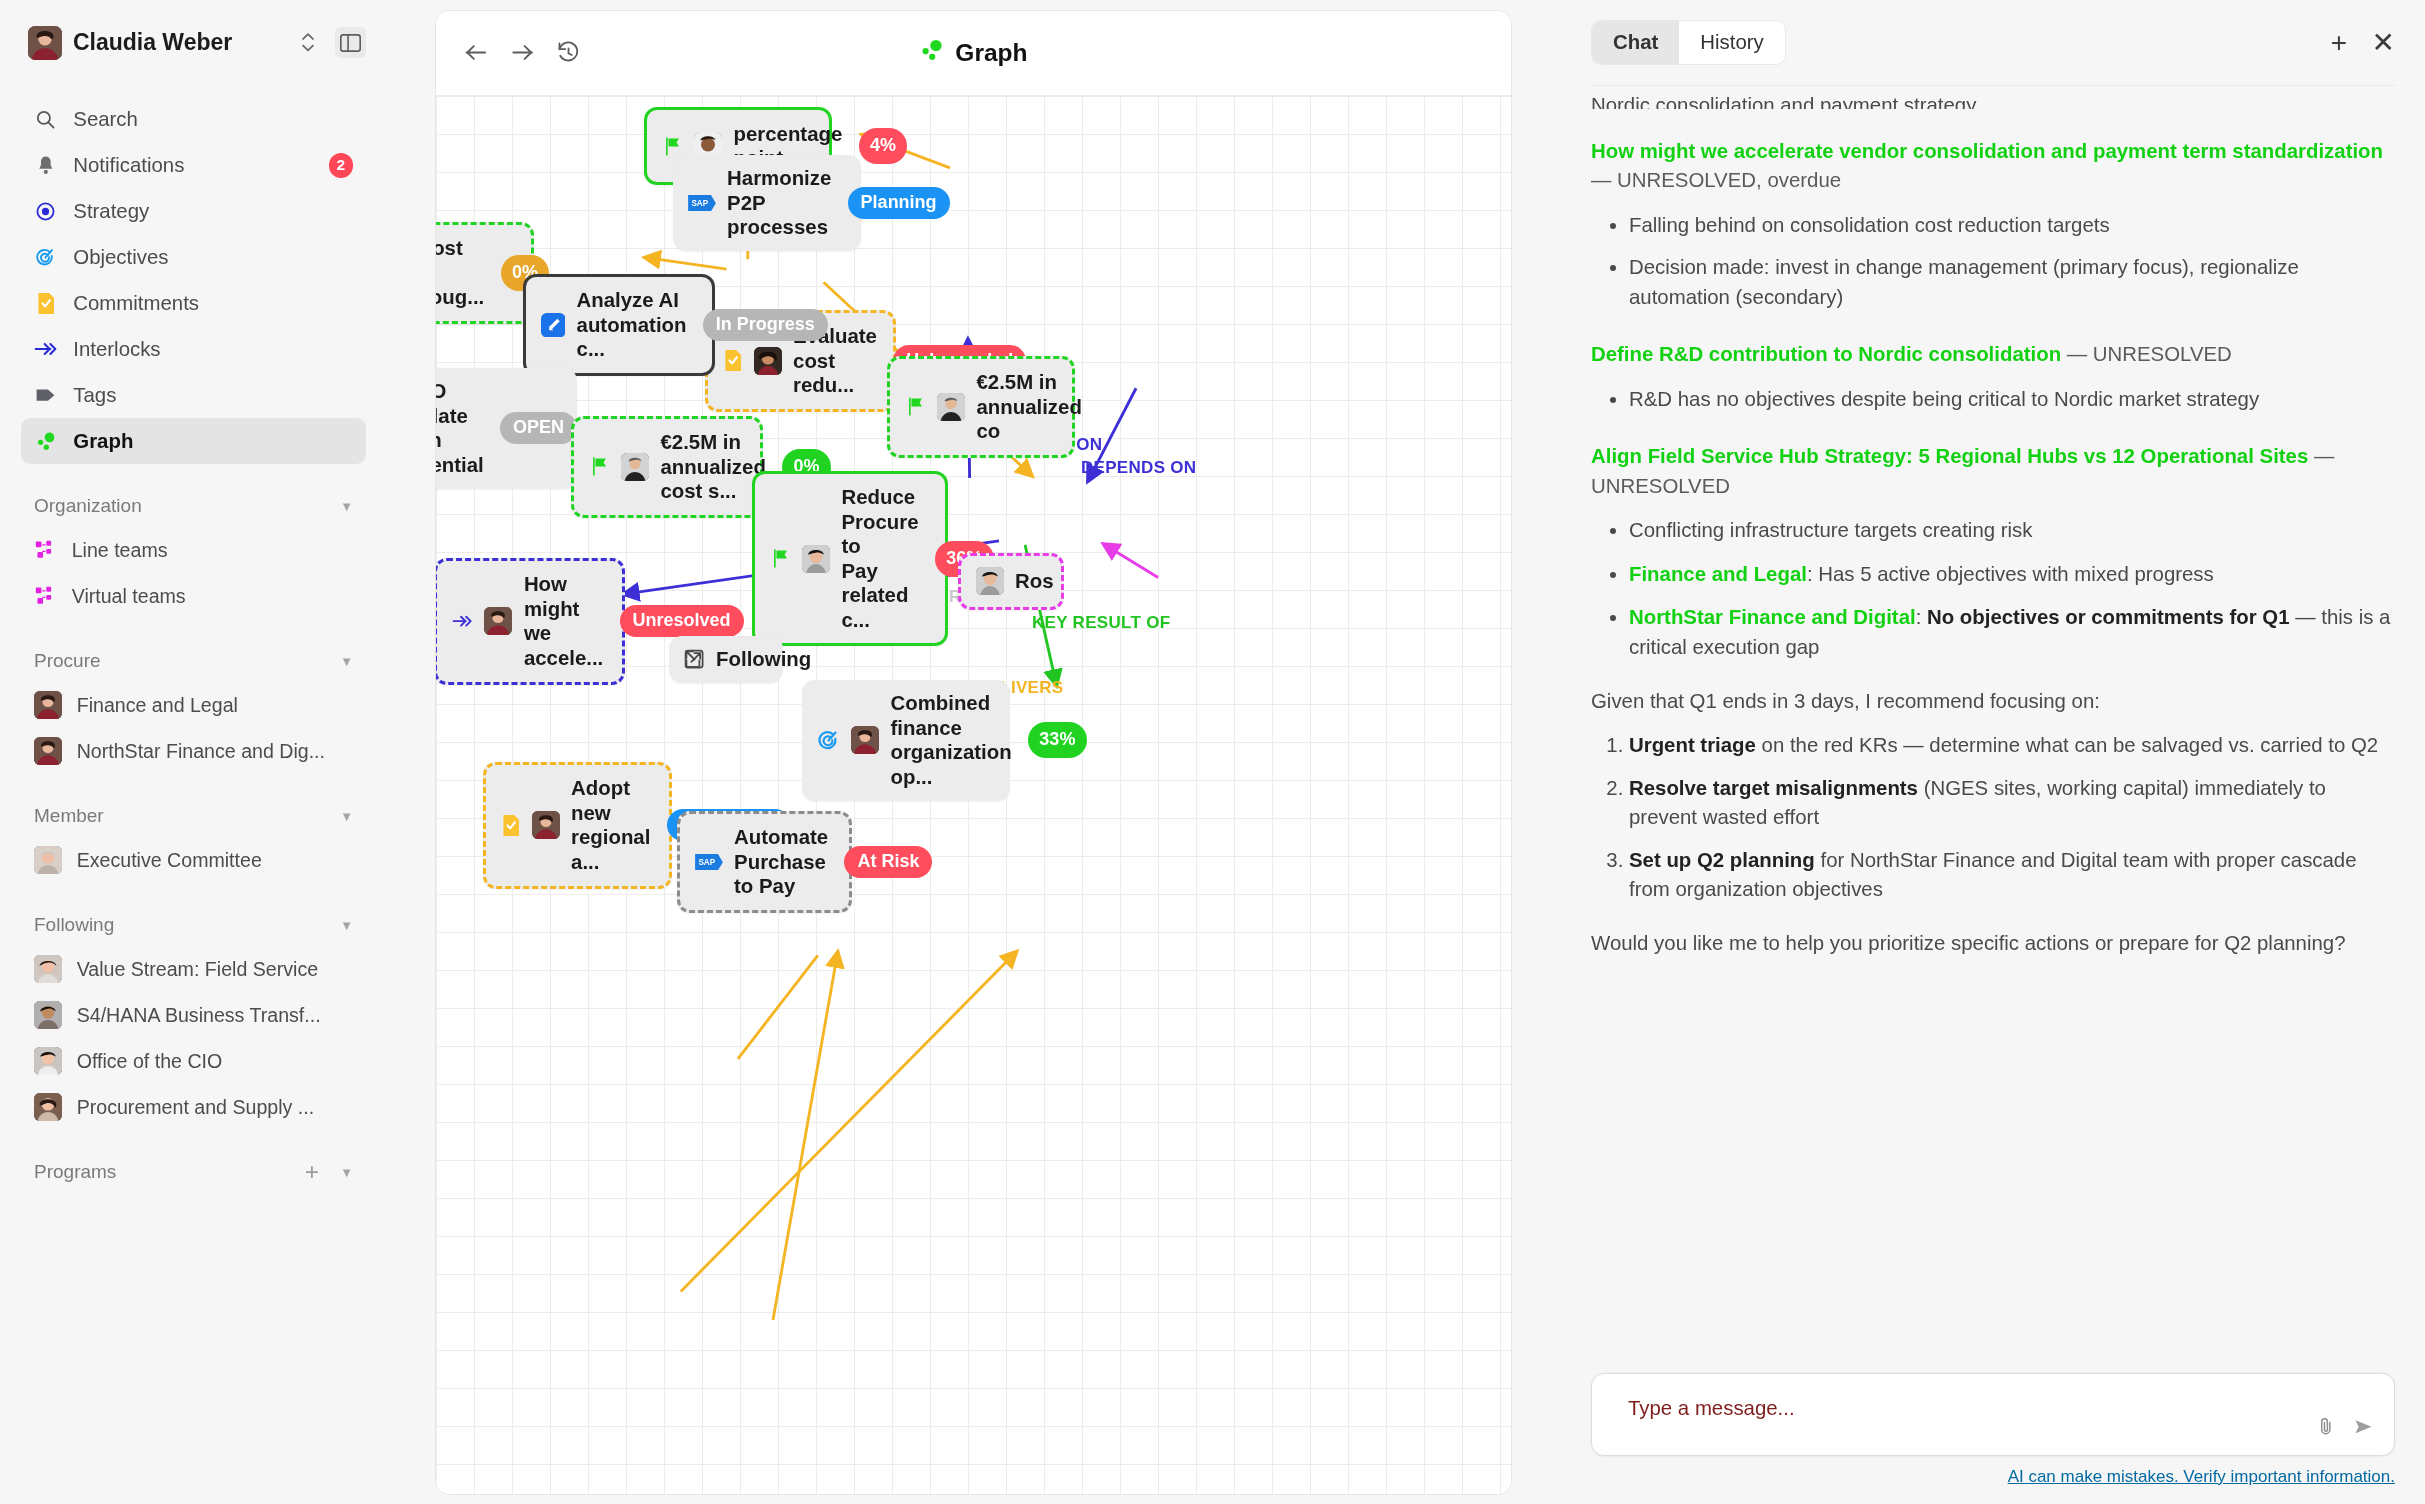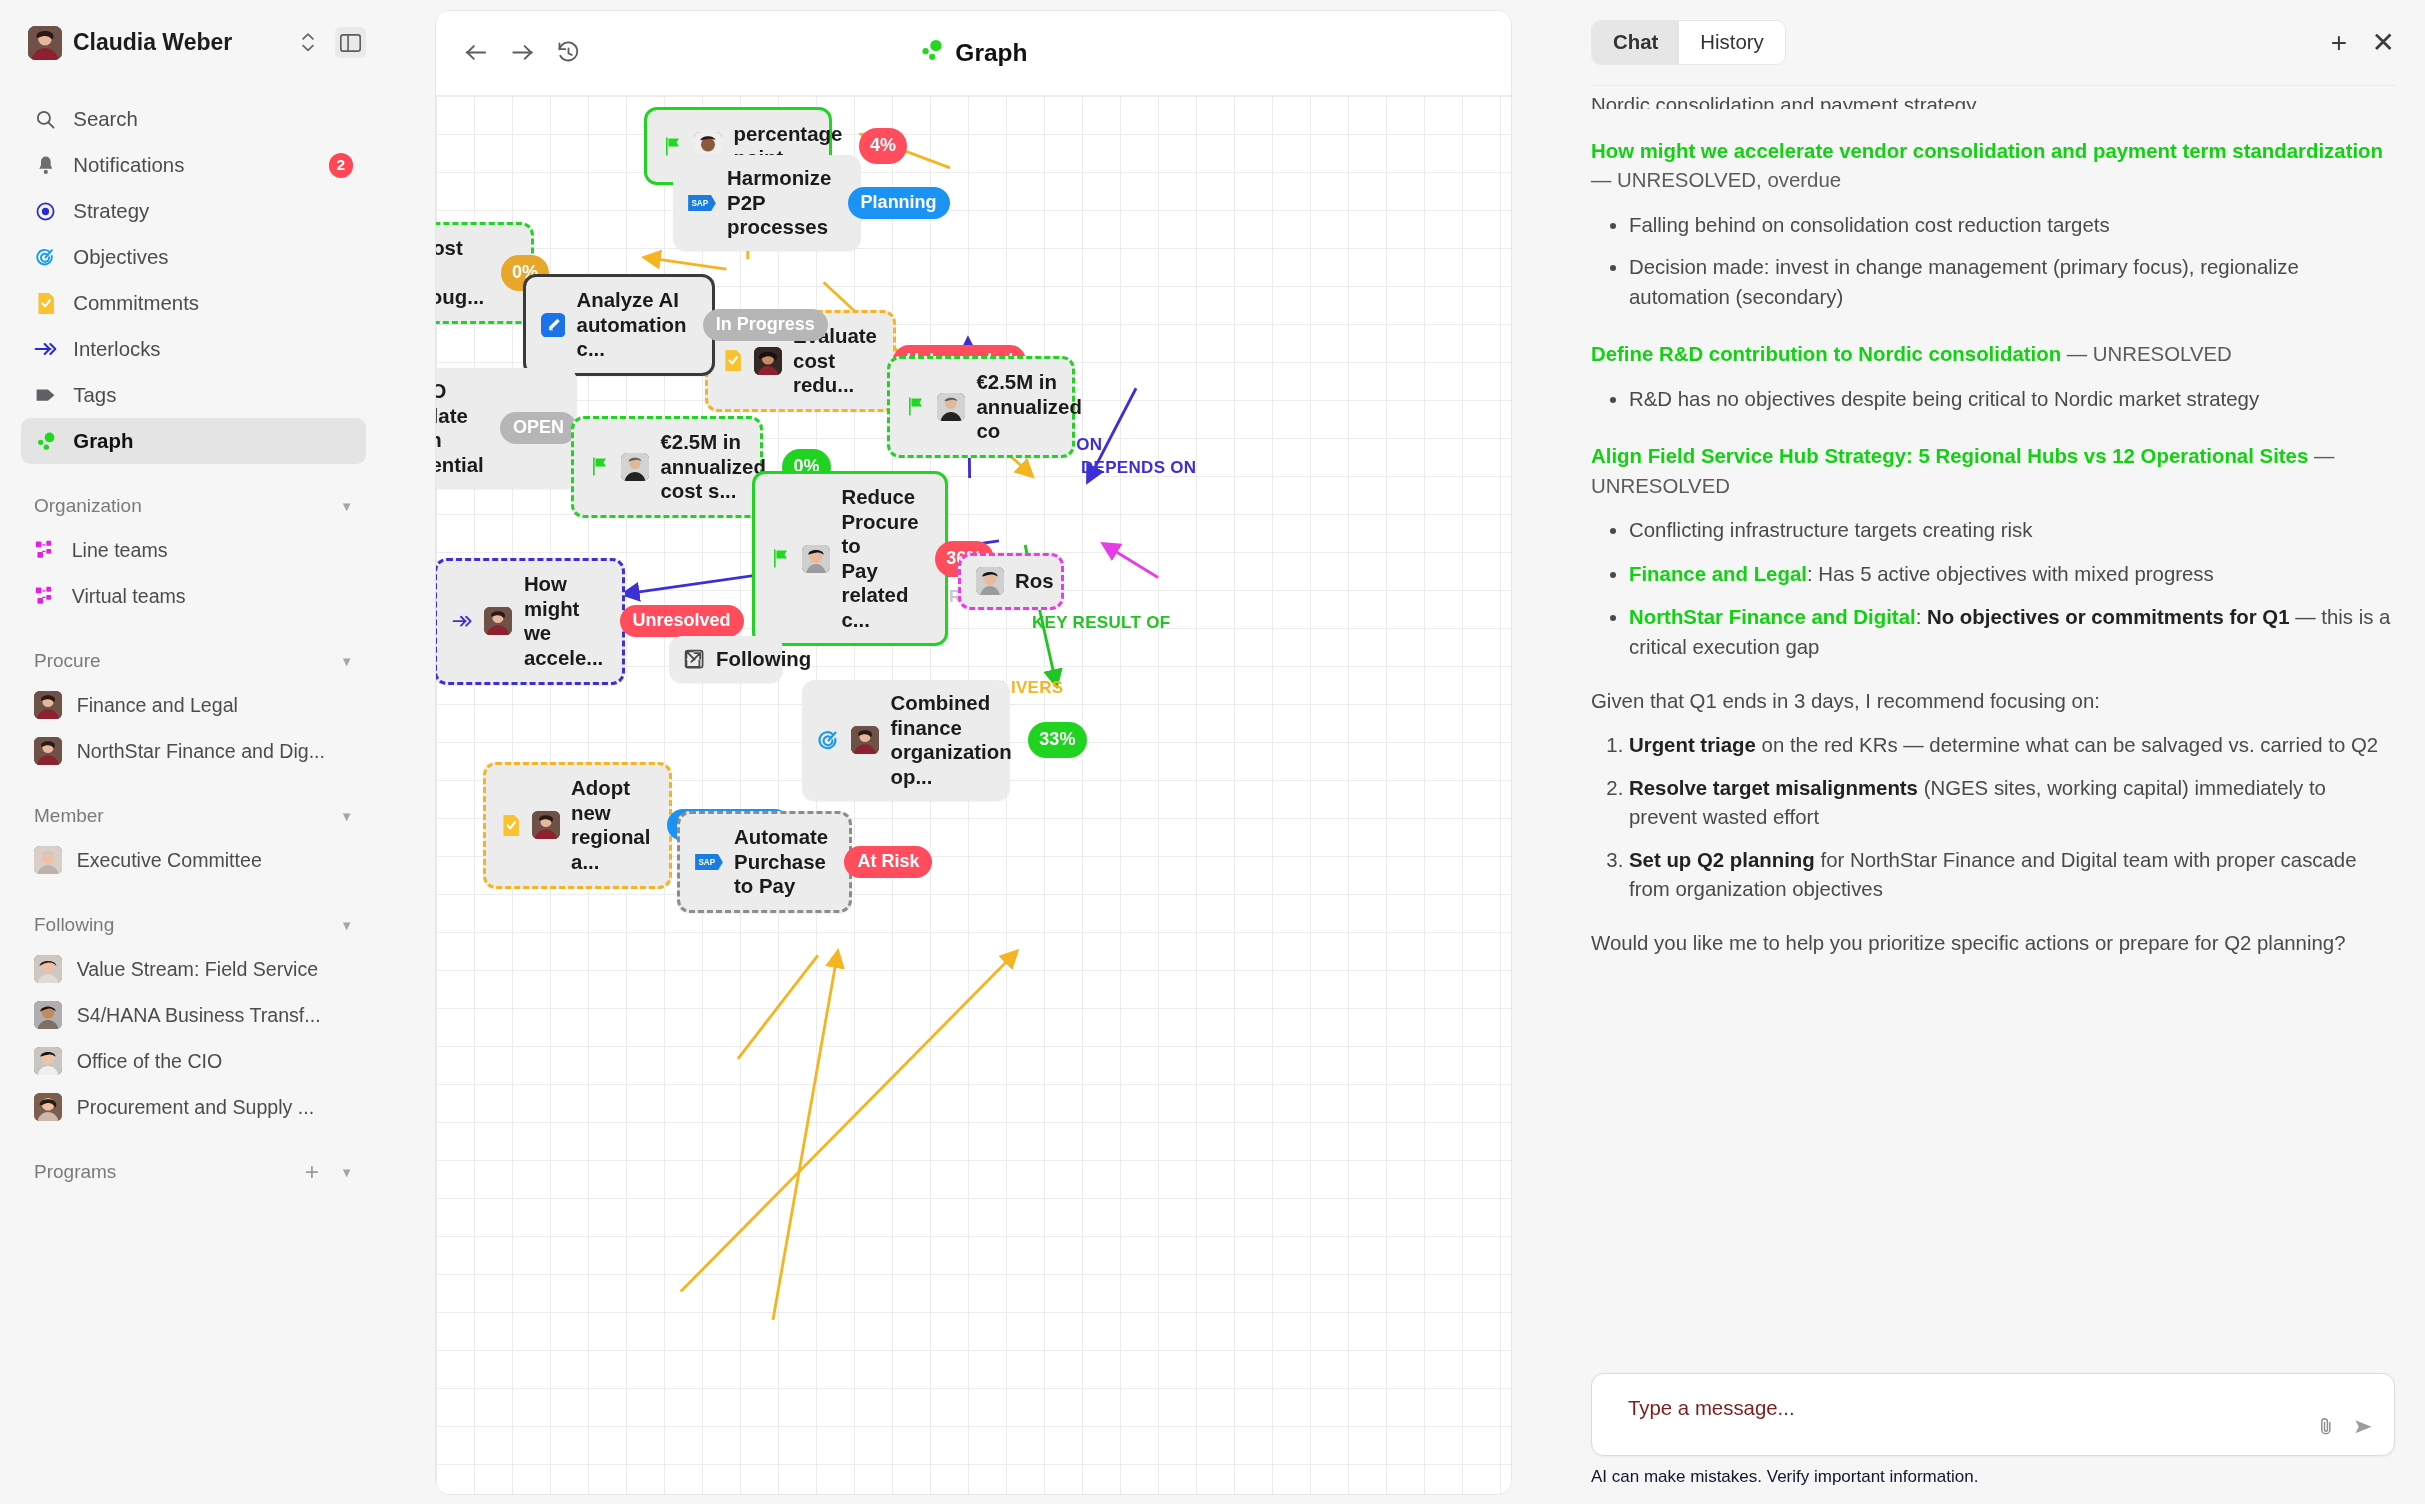--- a/index.html
+++ b/index.html
@@ -156,21 +156,21 @@
   .bld { color: #222; font-weight: 700; }
   .sect-title { font-size: 27px; font-weight: 700; color: #111; margin-top: 33px; display: flex; align-items: center; gap: 9.8px; }
   .para { margin-top: 24.5px; }
   .composer {
     background: #fff; border: 0.8px solid #dcdcdc; border-radius: 13px;
     height: 83px; margin-bottom: 11.4px; position: relative;
     box-shadow: 0 0.8px 2.4px rgba(0,0,0,.05);
   }
   .composer .ph { position: absolute; left: 36px; top: 23px; font-size: 20.4px; color: #7f1d1d; }
   .composer .acts { position: absolute; right: 19.6px; bottom: 14.7px; display: flex; gap: 18px; align-items: center; color: #8d8d8d; }
-  .disclaimer { text-align: left; font-size: 17px; color: #0f172a; padding-bottom: 18px; }
+  .disclaimer { text-align: right; font-size: 17px; color: #0369a1; padding-bottom: 18px; text-decoration: underline; }
 </style>
 </head>
 <body>
 
 <div class="app">
 
   <aside class="sidebar">
     <div class="sb-top">
       <span class="avatar">
         <svg viewBox="0 0 40 40">

